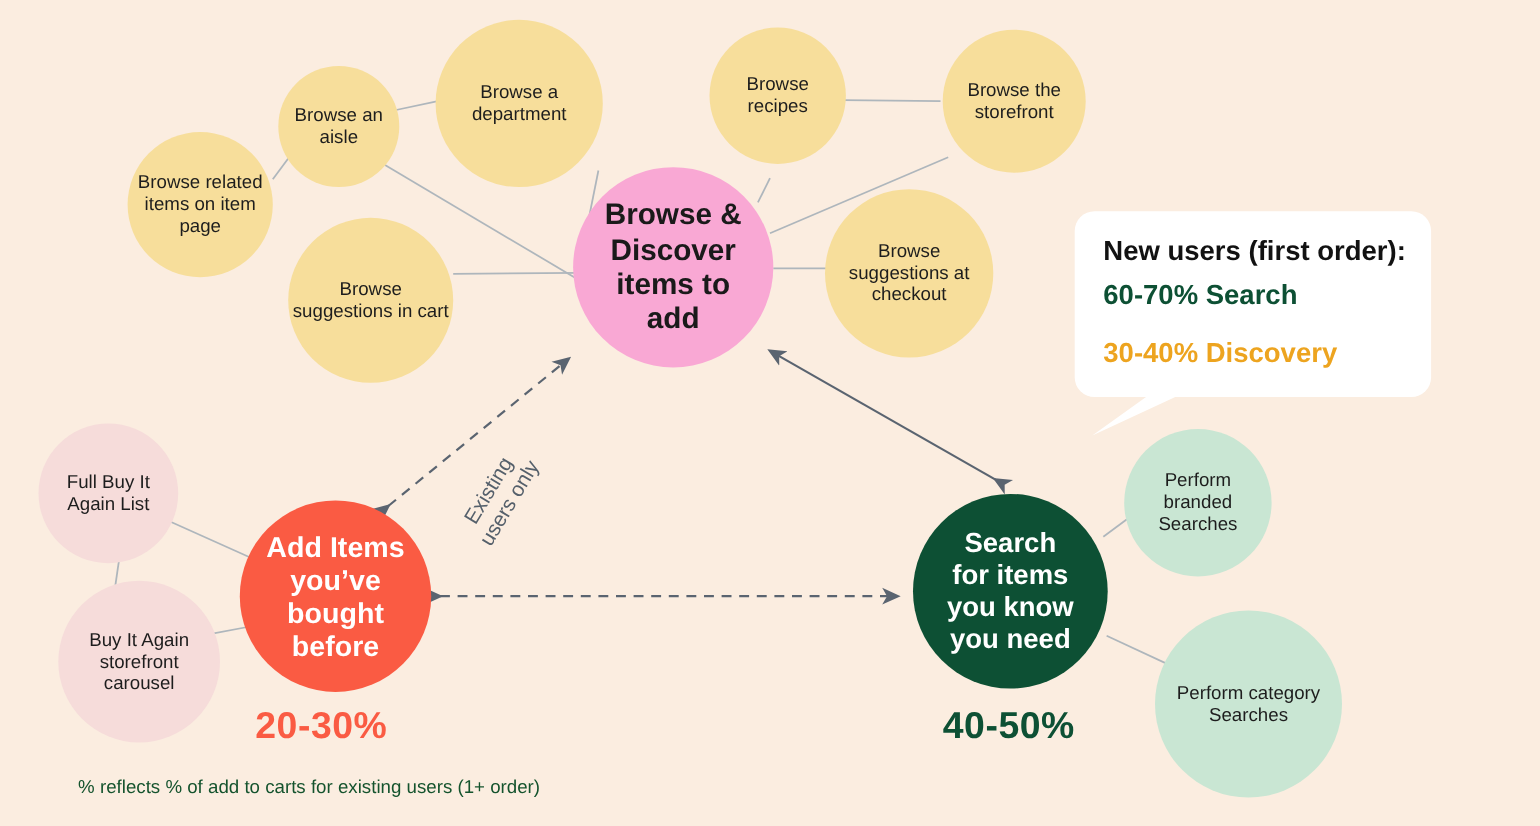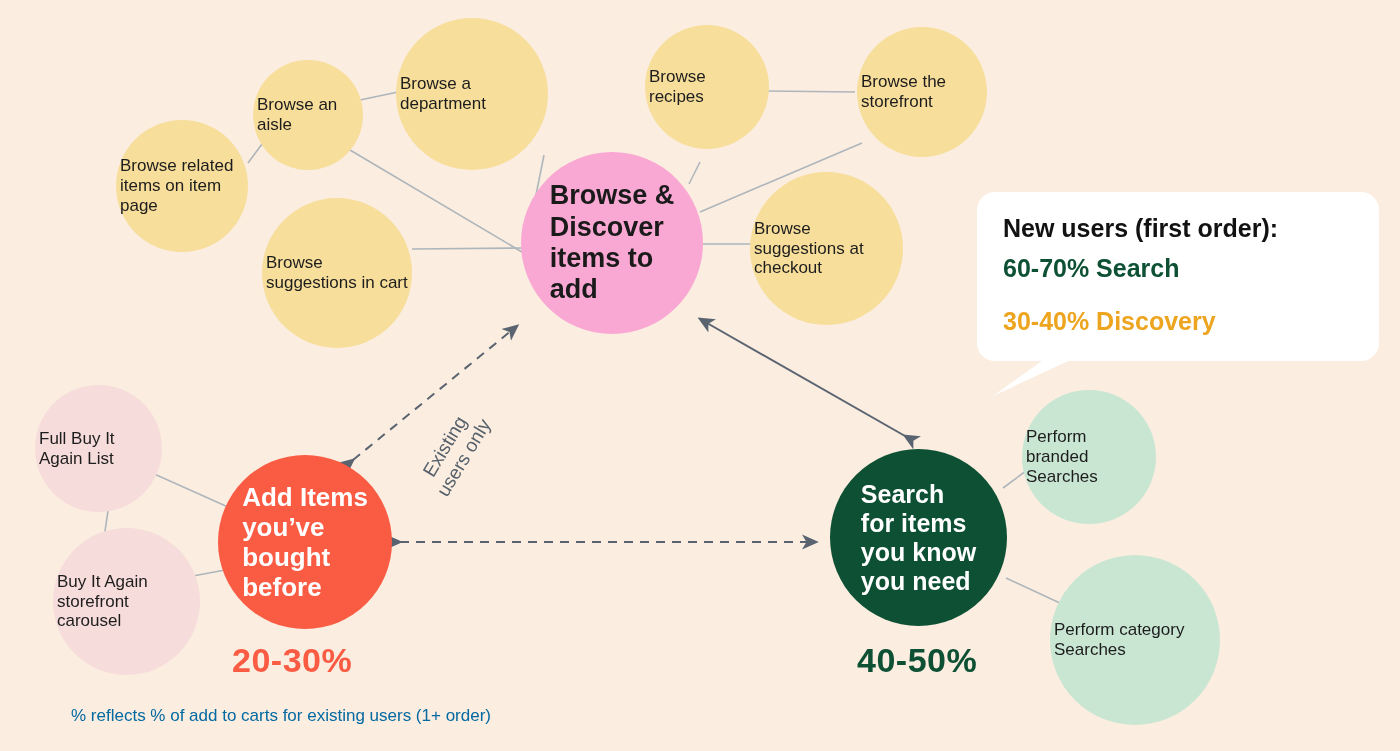--- a/index.html
+++ b/index.html
@@ -26,20 +26,21 @@
     width: 1400px;
     height: 751px;
     pointer-events: none;
   }
   .node {
     position: absolute;
     border-radius: 50%;
     display: flex;
     align-items: center;
     justify-content: center;
+    text-align: center;
     box-sizing: border-box;
     line-height: 1.16;
     z-index: 3;
   }
   
   .hub {
     z-index: 4;
   }
   .hub .hub-txt {
     padding: 0 6px;
@@ -89,21 +90,21 @@
   }
   .pct-browse { color: #F9B02B; }
   .pct-add    { color: #FA5B43; }
   .pct-search { color: #0D5034; }
 
   
   #callout {
     position: absolute;
     left: 977px;
     top: 192px;
-    width: 402px;
+    width: 324px;
     background: #FFFFFF;
     border-radius: 18px;
     padding: 22px 26px 24px 26px;
     box-sizing: border-box;
     z-index: 10;
   }
   #callout .c-title {
     font-size: 25px;
     font-weight: 700;
     color: #121212;
@@ -141,21 +142,21 @@
     transform-origin: 50% 50%;
     z-index: 6;
   }
 
   
   #footnote {
     position: absolute;
     left: 71px;
     top: 706px;
     font-size: 17px;
-    color: #0369a1;
+    color: #14532d;
     z-index: 5;
     white-space: nowrap;
   }
 </style>
 </head>
 <body>
 
 <div id="stage">
 
   <svg id="edges" viewBox="0 0 1400 751" width="1400" height="751">

